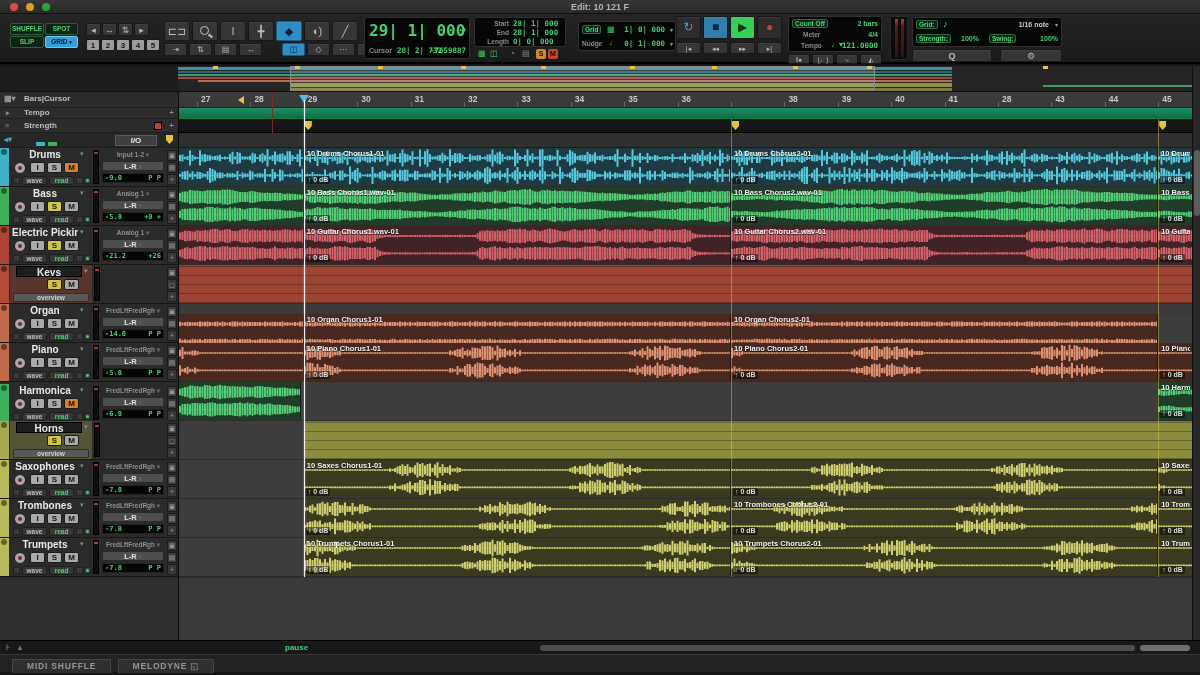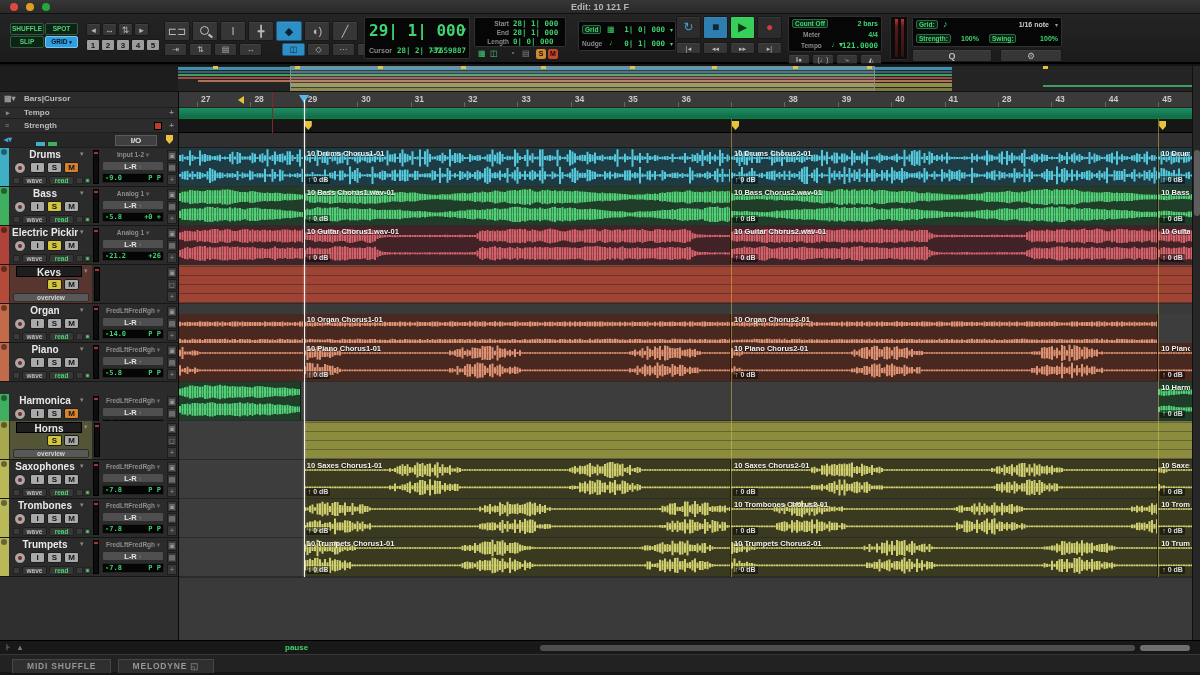--- a/index.html
+++ b/index.html
@@ -527,21 +527,20 @@
           <div class="cliplabel" style="width:421.2px">10 Saxes Chorus1-01</div>
           <div class="clipgain">↑ 0 dB</div>
         </div>
         <div class="clip" style="left: 552px; width: 427.2px; background: rgb(58, 58, 33);">
           <svg width="427" height="37" style="position:absolute;left:0;top:0">
             <path d="M1 9.2L1 10.8M3.5 9.2L3.5 10.8M6 9.2L6 10.8M8.5 9.2L8.5 10.8M11 9.2L11 10.8M13.5 9.2L13.5 10.8M16 9.2L16 10.8M18.5 9.2L18.5 10.8M21 9.2L21 10.8M23.5 9.2L23.5 10.8M26 9.2L26 10.8M28.5 9.2L28.5 10.8M31 9.2L31 10.8M33.5 9.2L33.5 10.8M36 9.2L36 10.8M38.5 9.2L38.5 10.8M41 9.2L41 10.8M43.5 9.2L43.5 10.8M46 9.2L46 10.8M48.5 9.2L48.5 10.8M51 9.2L51 10.8M53.5 9.2L53.5 10.8M56 9.2L56 10.8M58.5 9.2L58.5 10.8M61 9.2L61 10.8M63.5 9.2L63.5 10.8M66 9.2L66 10.8M68.5 9.2L68.5 10.8M71 9.2L71 10.8M73.5 9.2L73.5 10.8M76 9.2L76 10.8M78.5 9.2L78.5 10.8M81 7.4L81 12.5M83.5 6.7L83.5 13.3M86 8.2L86 11.8M88.5 8.7L88.5 11.3M91 5.2L91 14.8M93.5 5.4L93.5 14.6M96 3.7L96 16.3M98.5 5.8L98.5 14.2M101 4.4L101 15.6M103.5 3.9L103.5 16.1M106 5.0L106 15.0M108.5 3.8L108.5 16.2M111 4.2L111 15.8M113.5 3.4L113.5 16.5M116 4.3L116 15.7M118.5 3.4L118.5 16.6M121 2.6L121 17.4M123.5 7.1L123.5 12.9M126 6.1L126 13.9M128.5 6.9L128.5 13.1M131 3.8L131 16.1M133.5 5.6L133.5 14.4M136 6.0L136 14.0M138.5 7.0L138.5 12.9M141 4.9L141 15.1M143.5 8.0L143.5 11.9M146 7.5L146 12.5M148.5 6.7L148.5 13.3M151 8.1L151 11.9M153.5 9.2L153.5 10.8M156 9.2L156 10.8M158.5 9.2L158.5 10.8M161 9.2L161 10.8M163.5 9.2L163.5 10.8M166 9.2L166 10.8M168.5 9.2L168.5 10.8M171 9.2L171 10.8M173.5 9.2L173.5 10.8M176 9.2L176 10.8M178.5 9.2L178.5 10.8M181 9.2L181 10.8M183.5 9.2L183.5 10.8M186 9.2L186 10.8M188.5 9.2L188.5 10.8M191 9.2L191 10.8M193.5 9.2L193.5 10.8M196 9.2L196 10.8M198.5 9.2L198.5 10.8M201 9.2L201 10.8M203.5 9.2L203.5 10.8M206 9.2L206 10.8M208.5 9.2L208.5 10.8M211 9.2L211 10.8M213.5 9.2L213.5 10.8M216 9.2L216 10.8M218.5 9.2L218.5 10.8M221 9.2L221 10.8M223.5 9.2L223.5 10.8M226 9.2L226 10.8M228.5 9.2L228.5 10.8M231 9.2L231 10.8M233.5 9.2L233.5 10.8M236 9.2L236 10.8M238.5 9.2L238.5 10.8M241 9.2L241 10.8M243.5 9.2L243.5 10.8M246 9.2L246 10.8M248.5 9.2L248.5 10.8M251 9.2L251 10.8M253.5 9.2L253.5 10.8M256 9.2L256 10.8M258.5 9.2L258.5 10.8M261 7.9L261 12.1M263.5 8.4L263.5 11.6M266 6.5L266 13.5M268.5 6.2L268.5 13.7M271 8.1L271 11.9M273.5 4.7L273.5 15.3M276 6.9L276 13.1M278.5 6.0L278.5 14.0M281 4.3L281 15.7M283.5 7.3L283.5 12.6M286 5.3L286 14.7M288.5 3.4L288.5 16.6M291 3.1L291 16.9M293.5 3.0L293.5 17.0M296 7.5L296 12.5M298.5 4.2L298.5 15.7M301 7.6L301 12.4M303.5 3.4L303.5 16.6M306 5.5L306 14.4M308.5 4.2L308.5 15.8M311 6.3L311 13.6M313.5 6.6L313.5 13.4M316 5.5L316 14.5M318.5 7.1L318.5 12.9M321 5.4L321 14.6M323.5 8.1L323.5 11.9M326 7.4L326 12.6M328.5 7.5L328.5 12.5M331 7.9L331 12.1M333.5 9.2L333.5 10.8M336 9.2L336 10.8M338.5 9.2L338.5 10.8M341 9.2L341 10.8M343.5 9.2L343.5 10.8M346 9.2L346 10.8M348.5 9.2L348.5 10.8M351 9.2L351 10.8M353.5 9.2L353.5 10.8M356 9.2L356 10.8M358.5 9.2L358.5 10.8M361 9.2L361 10.8M363.5 9.2L363.5 10.8M366 9.2L366 10.8M368.5 9.2L368.5 10.8M371 9.2L371 10.8M373.5 9.2L373.5 10.8M376 9.2L376 10.8M378.5 9.2L378.5 10.8M381 9.2L381 10.8M383.5 9.2L383.5 10.8M386 9.2L386 10.8M388.5 9.2L388.5 10.8M391 9.2L391 10.8M393.5 9.2L393.5 10.8M396 9.2L396 10.8M398.5 9.2L398.5 10.8M401 9.2L401 10.8M403.5 9.2L403.5 10.8M406 9.2L406 10.8M408.5 9.2L408.5 10.8M411 9.2L411 10.8M413.5 9.2L413.5 10.8M416 9.2L416 10.8M418.5 9.2L418.5 10.8M421 9.2L421 10.8M423.5 9.2L423.5 10.8M426 9.2L426 10.8" stroke="#cfcf70" stroke-width="2" fill="none"></path>
             <path d="M0 10.0H427" stroke="#cfcf70" stroke-width="0.7" opacity="0.7" fill="none"></path>
             <path d="M1 26.6L1 28.2M3.5 26.6L3.5 28.2M6 26.6L6 28.2M8.5 26.6L8.5 28.2M11 26.6L11 28.2M13.5 26.6L13.5 28.2M16 26.6L16 28.2M18.5 26.6L18.5 28.2M21 26.6L21 28.2M23.5 26.6L23.5 28.2M26 26.6L26 28.2M28.5 26.6L28.5 28.2M31 26.6L31 28.2M33.5 26.6L33.5 28.2M36 26.6L36 28.2M38.5 26.6L38.5 28.2M41 26.6L41 28.2M43.5 26.6L43.5 28.2M46 26.6L46 28.2M48.5 26.6L48.5 28.2M51 26.6L51 28.2M53.5 26.6L53.5 28.2M56 26.6L56 28.2M58.5 26.6L58.5 28.2M61 26.6L61 28.2M63.5 26.6L63.5 28.2M66 26.6L66 28.2M68.5 26.6L68.5 28.2M71 26.6L71 28.2M73.5 26.6L73.5 28.2M76 26.6L76 28.2M78.5 26.6L78.5 28.2M81 25.0L81 29.7M83.5 25.1L83.5 29.7M86 25.4L86 29.4M88.5 25.2L88.5 29.6M91 23.9L91 30.8M93.5 25.7L93.5 29.1M96 24.8L96 29.9M98.5 23.0L98.5 31.8M101 23.0L101 31.8M103.5 21.3L103.5 33.5M106 24.7L106 30.1M108.5 19.4L108.5 35.4M111 24.5L111 30.3M113.5 19.4L113.5 35.4M116 23.6L116 31.2M118.5 24.1L118.5 30.6M121 23.4L121 31.4M123.5 22.1L123.5 32.7M126 21.4L126 33.3M128.5 22.5L128.5 32.3M131 25.3L131 29.4M133.5 22.2L133.5 32.6M136 21.7L136 33.0M138.5 23.9L138.5 30.9M141 25.7L141 29.1M143.5 25.5L143.5 29.3M146 25.5L146 29.2M148.5 25.3L148.5 29.4M151 25.4L151 29.4M153.5 26.6L153.5 28.2M156 26.6L156 28.2M158.5 26.6L158.5 28.2M161 26.6L161 28.2M163.5 26.6L163.5 28.2M166 26.6L166 28.2M168.5 26.6L168.5 28.2M171 26.6L171 28.2M173.5 26.6L173.5 28.2M176 26.6L176 28.2M178.5 26.6L178.5 28.2M181 26.6L181 28.2M183.5 26.6L183.5 28.2M186 26.6L186 28.2M188.5 26.6L188.5 28.2M191 26.6L191 28.2M193.5 26.6L193.5 28.2M196 26.6L196 28.2M198.5 26.6L198.5 28.2M201 26.6L201 28.2M203.5 26.6L203.5 28.2M206 26.6L206 28.2M208.5 26.6L208.5 28.2M211 26.6L211 28.2M213.5 26.6L213.5 28.2M216 26.6L216 28.2M218.5 26.6L218.5 28.2M221 26.6L221 28.2M223.5 26.6L223.5 28.2M226 26.6L226 28.2M228.5 26.6L228.5 28.2M231 26.6L231 28.2M233.5 26.6L233.5 28.2M236 26.6L236 28.2M238.5 26.6L238.5 28.2M241 26.6L241 28.2M243.5 26.6L243.5 28.2M246 26.6L246 28.2M248.5 26.6L248.5 28.2M251 26.6L251 28.2M253.5 26.6L253.5 28.2M256 26.6L256 28.2M258.5 26.6L258.5 28.2M261 26.5L261 28.2M263.5 25.8L263.5 29.0M266 23.7L266 31.0M268.5 24.1L268.5 30.7M271 22.2L271 32.6M273.5 24.4L273.5 30.4M276 22.3L276 32.5M278.5 21.9L278.5 32.8M281 24.8L281 30.0M283.5 21.2L283.5 33.5M286 23.4L286 31.4M288.5 25.1L288.5 29.6M291 23.3L291 31.5M293.5 23.3L293.5 31.5M296 20.0L296 34.8M298.5 19.5L298.5 35.2M301 21.0L301 33.8M303.5 19.9L303.5 34.9M306 23.0L306 31.8M308.5 19.9L308.5 34.9M311 22.0L311 32.8M313.5 23.6L313.5 31.1M316 25.3L316 29.5M318.5 23.2L318.5 31.5M321 25.3L321 29.5M323.5 23.2L323.5 31.5M326 23.8L326 30.9M328.5 26.3L328.5 28.5M331 26.3L331 28.5M333.5 26.6L333.5 28.2M336 26.6L336 28.2M338.5 26.6L338.5 28.2M341 26.6L341 28.2M343.5 26.6L343.5 28.2M346 26.6L346 28.2M348.5 26.6L348.5 28.2M351 26.6L351 28.2M353.5 26.6L353.5 28.2M356 26.6L356 28.2M358.5 26.6L358.5 28.2M361 26.6L361 28.2M363.5 26.6L363.5 28.2M366 26.6L366 28.2M368.5 26.6L368.5 28.2M371 26.6L371 28.2M373.5 26.6L373.5 28.2M376 26.6L376 28.2M378.5 26.6L378.5 28.2M381 26.6L381 28.2M383.5 26.6L383.5 28.2M386 26.6L386 28.2M388.5 26.6L388.5 28.2M391 26.6L391 28.2M393.5 26.6L393.5 28.2M396 26.6L396 28.2M398.5 26.6L398.5 28.2M401 26.6L401 28.2M403.5 26.6L403.5 28.2M406 26.6L406 28.2M408.5 26.6L408.5 28.2M411 26.6L411 28.2M413.5 26.6L413.5 28.2M416 26.6L416 28.2M418.5 26.6L418.5 28.2M421 26.6L421 28.2M423.5 26.6L423.5 28.2M426 26.6L426 28.2" stroke="#cfcf70" stroke-width="2" fill="none"></path>
             <path d="M0 27.4H427" stroke="#cfcf70" stroke-width="0.7" opacity="0.7" fill="none"></path>
           </svg>
-          <div class="cliplabel" style="width:421.19999999999993px">10 Saxes Chorus2-01</div>
           <div class="clipgain">↑ 0 dB</div>
         </div>
         <div class="clip" style="left: 979.2px; width: 34.8px; background: rgb(58, 58, 33);">
           <svg width="35" height="37" style="position:absolute;left:0;top:0">
             <path d="M1 7.6L1 12.4M3.5 7.2L3.5 12.7M6 6.8L6 13.2M8.5 7.6L8.5 12.3M11 9.2L11 10.8M13.5 9.2L13.5 10.8M16 9.2L16 10.8M18.5 9.2L18.5 10.8M21 9.2L21 10.8M23.5 9.2L23.5 10.8M26 9.2L26 10.8M28.5 9.2L28.5 10.8M31 9.2L31 10.8M33.5 9.2L33.5 10.8" stroke="#cfcf70" stroke-width="2" fill="none"></path>
             <path d="M0 10.0H35" stroke="#cfcf70" stroke-width="0.7" opacity="0.7" fill="none"></path>
             <path d="M1 24.1L1 30.7M3.5 25.7L3.5 29.1M6 25.4L6 29.4M8.5 26.6L8.5 28.2M11 26.6L11 28.2M13.5 26.6L13.5 28.2M16 26.6L16 28.2M18.5 26.6L18.5 28.2M21 26.6L21 28.2M23.5 26.6L23.5 28.2M26 26.6L26 28.2M28.5 26.6L28.5 28.2M31 26.6L31 28.2M33.5 26.6L33.5 28.2" stroke="#cfcf70" stroke-width="2" fill="none"></path>
             <path d="M0 27.4H35" stroke="#cfcf70" stroke-width="0.7" opacity="0.7" fill="none"></path>
           </svg>
           <div class="cliplabel" style="width:28.800000000000068px">10 Saxes V</div>
@@ -746,21 +745,21 @@
         <div class="tio" style="left:102px;width:62px">FredLftFredRgh <span style="color:#666">▾</span></div>
         <div class="tout" style="left:102px;width:62px">L-R <span style="color:#999;font-size:6px">↑</span></div>
         <div class="tlcd" style="left:102px;width:62px">
           <span>-5.8</span>
           <span>P P</span>
         </div>
         <div class="trc" style="top:2px">▣</div>
         <div class="trc" style="top:14px">▤</div>
         <div class="trc" style="top:26px">+</div>
       </div>
-      <div class="th" style="top: 246px;">
+      <div class="th" style="top: 236px;">
         <div class="tstrip" style="background:#3fae5f"></div>
         <div class="tname">Harmonica</div>
         <div class="tcaret">▾</div>
         <div class="trec" style="left:14px;top:14px"></div>
         <div class="tbtn" style="left:30px;top:14px">I</div>
         <div class="tbtn " style="left:47px;top:14px">S</div>
         <div class="tbtn on-m" style="left:64px;top:14px">M</div>
         <div class="tsq" style="left:13px;top:29px"></div>
         <div class="tminib" style="left:22px;top:28px;width:25px">wave</div>
         <div class="tminib tread" style="left:49px;top:28px;width:25px">read</div>

